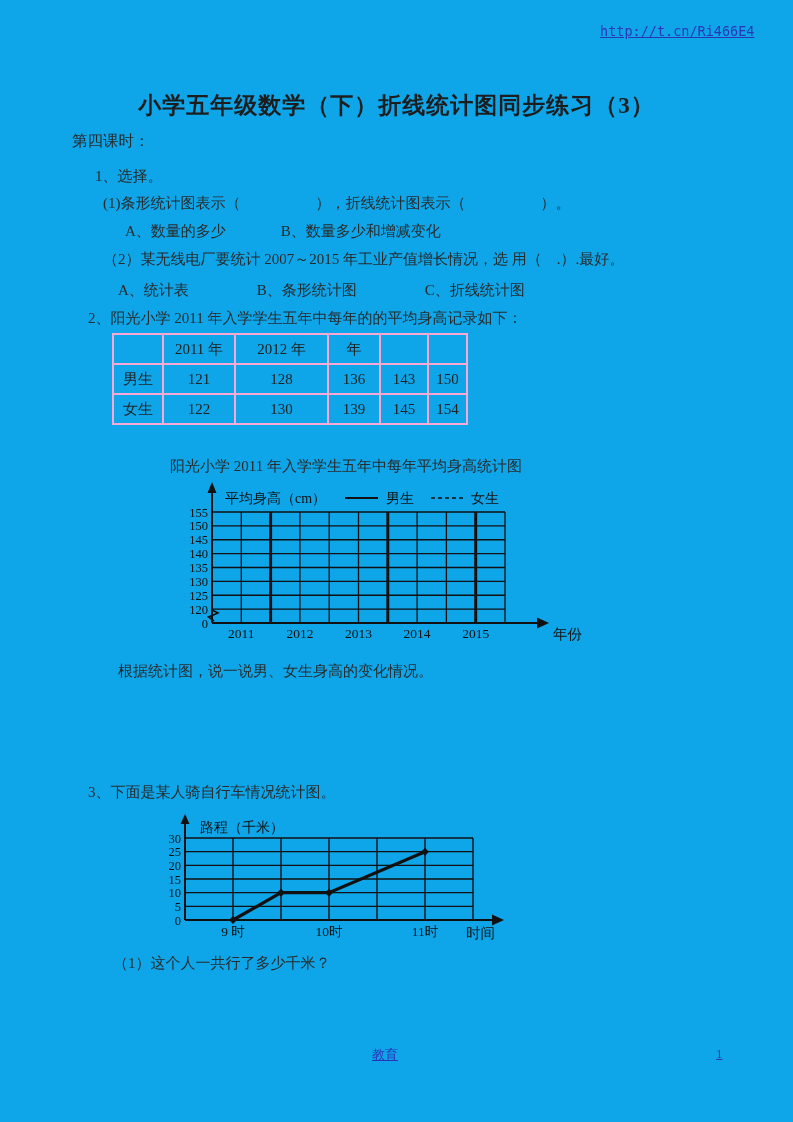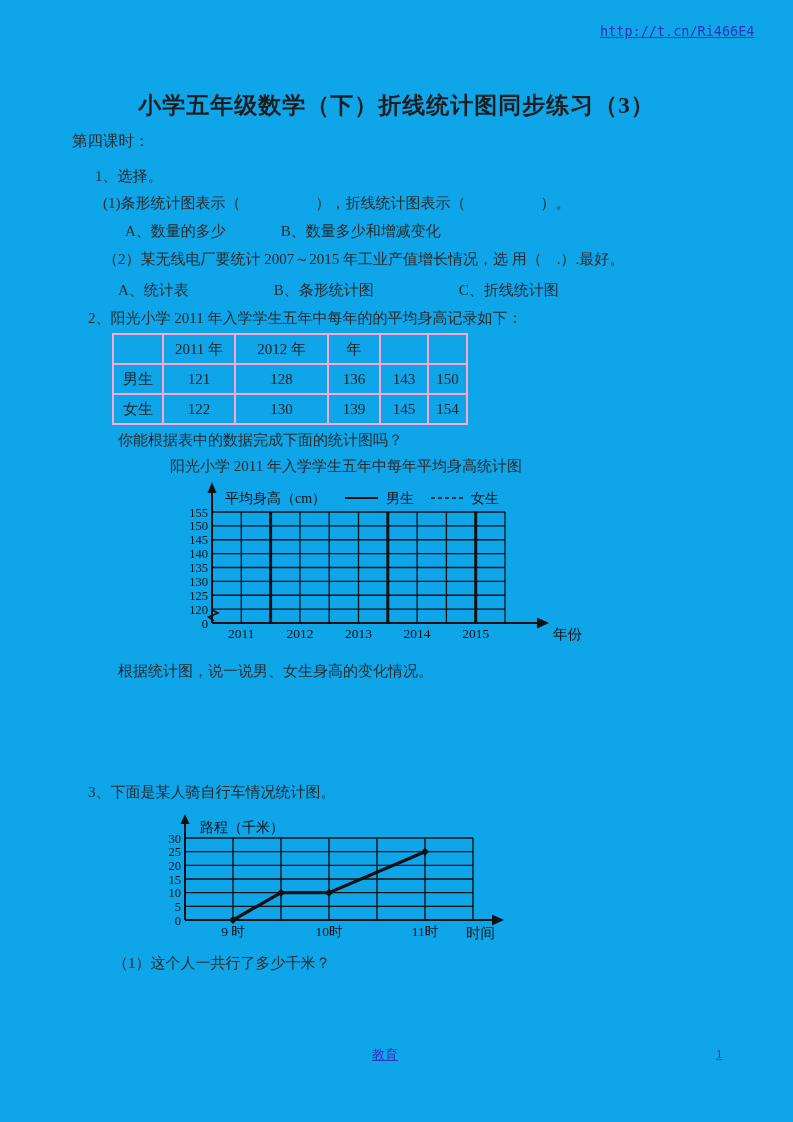--- a/index.html
+++ b/index.html
@@ -47,21 +47,21 @@
 
   <div class="abs body-text" style="left:103px; top:194px;">(1)条形统计图表示（　　　　　），折线统计图表示（　　　　　）。</div>
 
   <div class="abs body-text opt-row" style="left:125px; top:222px; gap:55px;">
     <span>A、数量的多少</span>
     <span>B、数量多少和增减变化</span>
   </div>
 
   <div class="abs body-text" style="left:103px; top:250px;">（2）某无线电厂要统计 2007～2015 年工业产值增长情况，选 用（　.）.最好。</div>
 
-  <div class="abs body-text opt-row" style="left:118px; top:281px; gap:85px;">
+  <div class="abs body-text opt-row" style="left:118px; top:281px; gap:68px;">
     <span>A、统计表</span>
     <span>B、条形统计图</span>
     <span>C、折线统计图</span>
   </div>
 
   <div class="abs body-text" style="left:88px; top:309px;">2、阳光小学 2011 年入学学生五年中每年的的平均身高记录如下：</div>
 
   <table class="abs data-table" style="left:112px; top:333px;">
     <colgroup>
       <col style="width:50px">
@@ -92,21 +92,20 @@
       <td>女生</td>
       <td>122</td>
       <td>130</td>
       <td>139</td>
       <td>145</td>
       <td>154</td>
     </tr>
   </tbody>
     </table>
 
-  <div class="abs body-text" style="left:118px; top:431px;">你能根据表中的数据完成下面的统计图吗？</div>
 
   <div class="abs body-text" style="left:170px; top:457px; font-size:15px;">阳光小学 2011 年入学学生五年中每年平均身高统计图</div>
 
   <svg id="chart1" class="abs" style="left:185px; top:481px;" width="410" height="168">
     <g>
         <line x1="27" x2="27" y1="31" y2="142" stroke="#111" stroke-width="1.3"></line>
         <line x1="56.3" x2="56.3" y1="31" y2="142" stroke="#111" stroke-width="1.3"></line>
         <line x1="85.6" x2="85.6" y1="31" y2="142" stroke="#111" stroke-width="3"></line>
         <line x1="114.9" x2="114.9" y1="31" y2="142" stroke="#111" stroke-width="1.3"></line>
         <line x1="144.2" x2="144.2" y1="31" y2="142" stroke="#111" stroke-width="1.3"></line>

